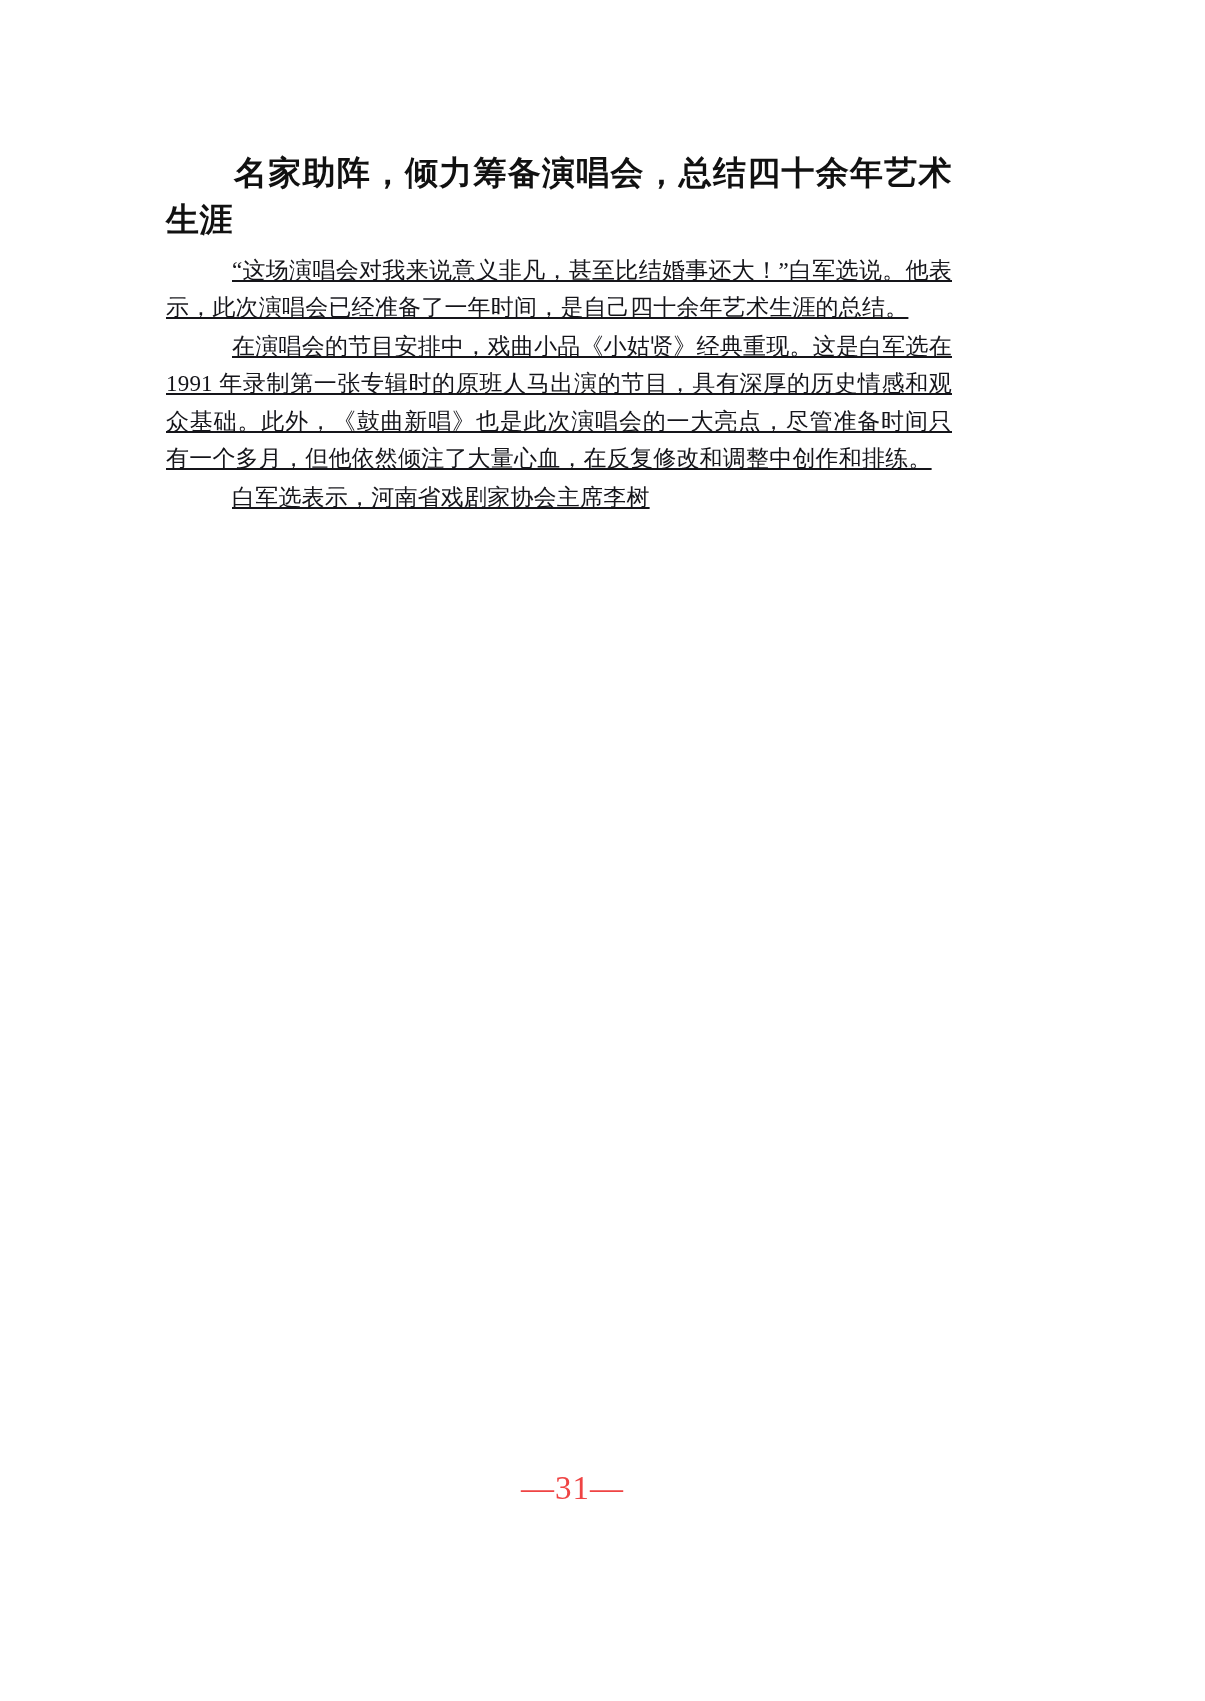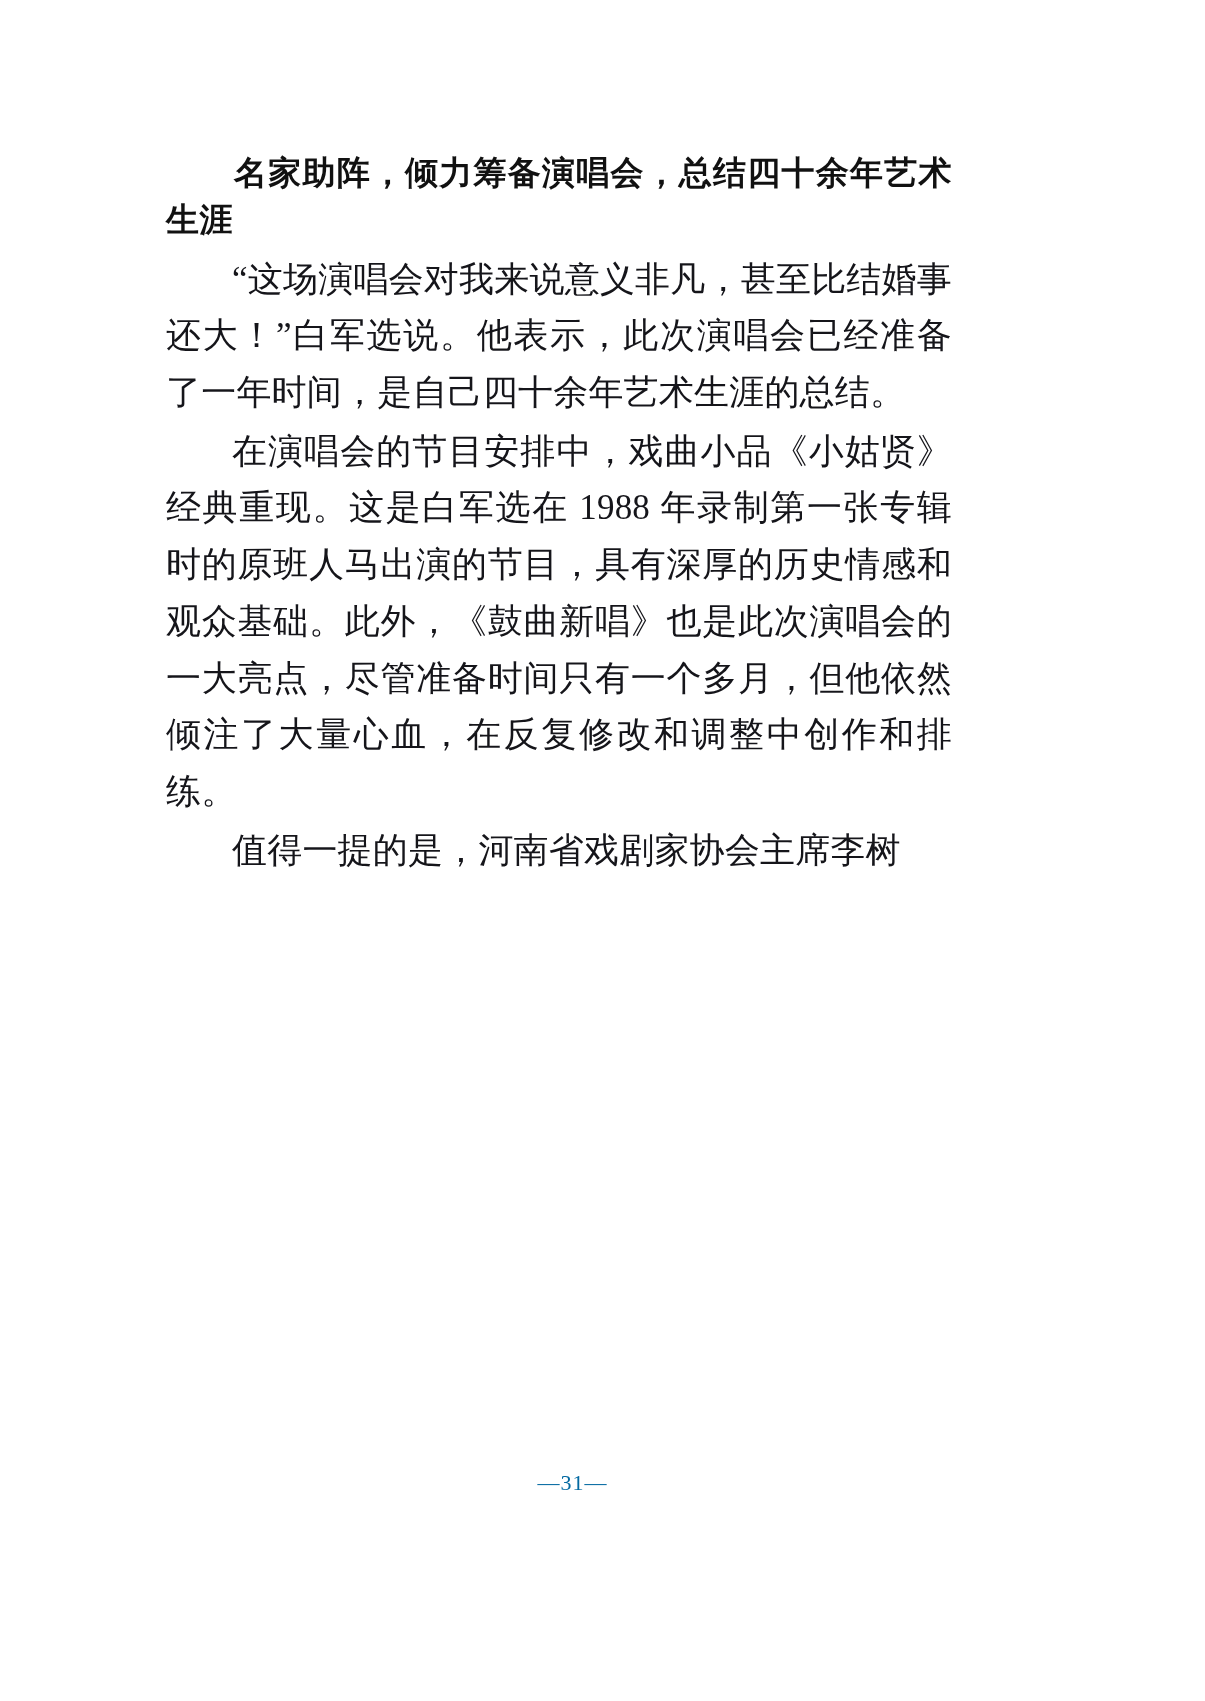--- a/index.html
+++ b/index.html
@@ -28,52 +28,53 @@
     line-height: 1.42;
     color: #111111;
     letter-spacing: 0.6px;
     text-align: justify;
     text-justify: inter-character;
     margin: 0 0 8px 0;
     text-indent: 68px;
   }
   .para {
     font-family: "Liberation Serif", "DejaVu Serif", serif;
-    font-size: 35px;
+    font-size: 23px;
     line-height: 1.62;
     color: #15151a;
     text-align: justify;
     text-justify: inter-character;
     text-indent: 66px;
     margin: 0 0 2px 0;
     letter-spacing: 0.2px;
     word-break: break-all;
+    text-decoration: underline;
   }
   .page-number {
     position: absolute;
     left: 3px;
     right: 0;
     top: 1470px;
     text-align: center;
     font-family: "Liberation Serif", "DejaVu Serif", serif;
-    font-size: 22px;
-    color: #0369a1;
+    font-size: 33px;
+    color: #ef4444;
     letter-spacing: 1px;
   }
 </style>
 </head>
 <body>
 
 <div class="page">
 
   <div class="content">
 
     <h1 class="doc-title">名家助阵，倾力筹备演唱会，总结四十余年艺术生涯</h1>
 
     <p class="para">“这场演唱会对我来说意义非凡，甚至比结婚事还大！”白军选说。他表示，此次演唱会已经准备了一年时间，是自己四十余年艺术生涯的总结。</p>
-    <p class="para">在演唱会的节目安排中，戏曲小品《小姑贤》经典重现。这是白军选在 1988 年录制第一张专辑时的原班人马出演的节目，具有深厚的历史情感和观众基础。此外，《鼓曲新唱》也是此次演唱会的一大亮点，尽管准备时间只有一个多月，但他依然倾注了大量心血，在反复修改和调整中创作和排练。</p>
-    <p class="para">值得一提的是，河南省戏剧家协会主席李树</p>
+    <p class="para">在演唱会的节目安排中，戏曲小品《小姑贤》经典重现。这是白军选在 1991 年录制第一张专辑时的原班人马出演的节目，具有深厚的历史情感和观众基础。此外，《鼓曲新唱》也是此次演唱会的一大亮点，尽管准备时间只有一个多月，但他依然倾注了大量心血，在反复修改和调整中创作和排练。</p>
+    <p class="para">白军选表示，河南省戏剧家协会主席李树</p>
 
   </div>
 
   <div class="page-number">—31—</div>
 
 </div>
 
 </body></html>

